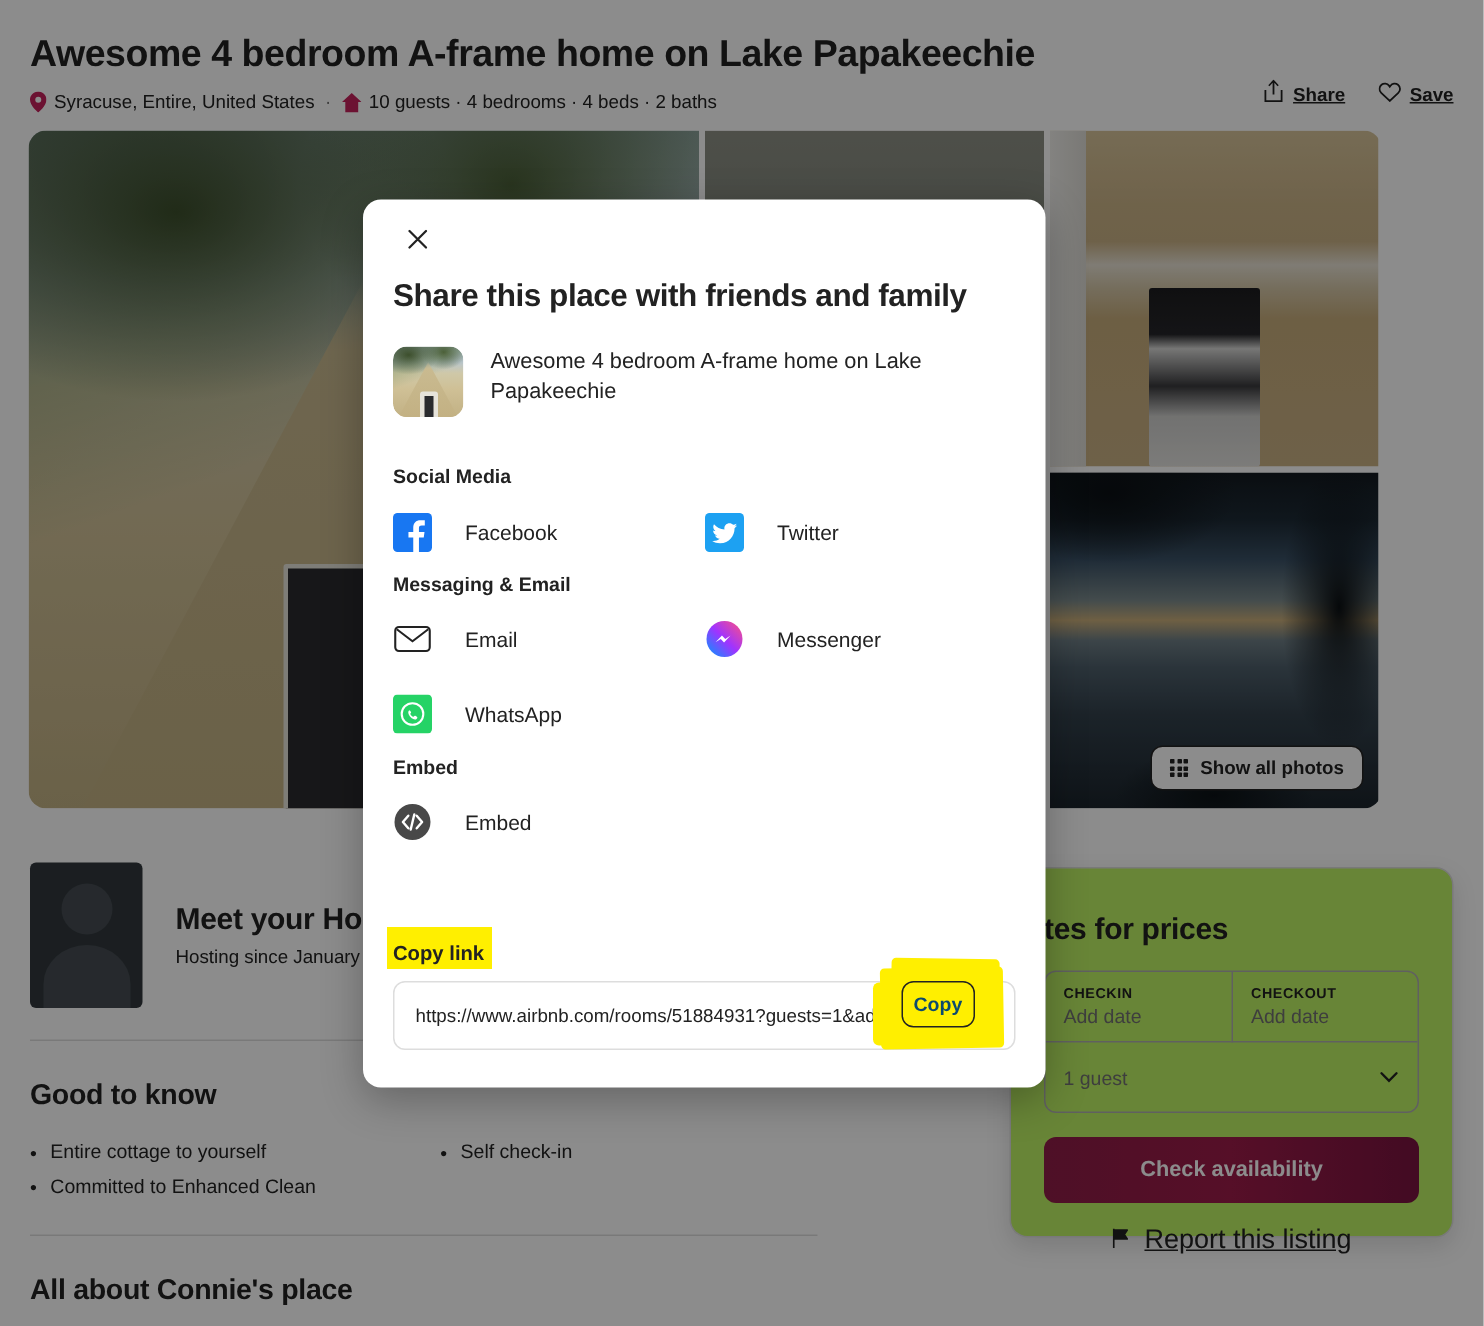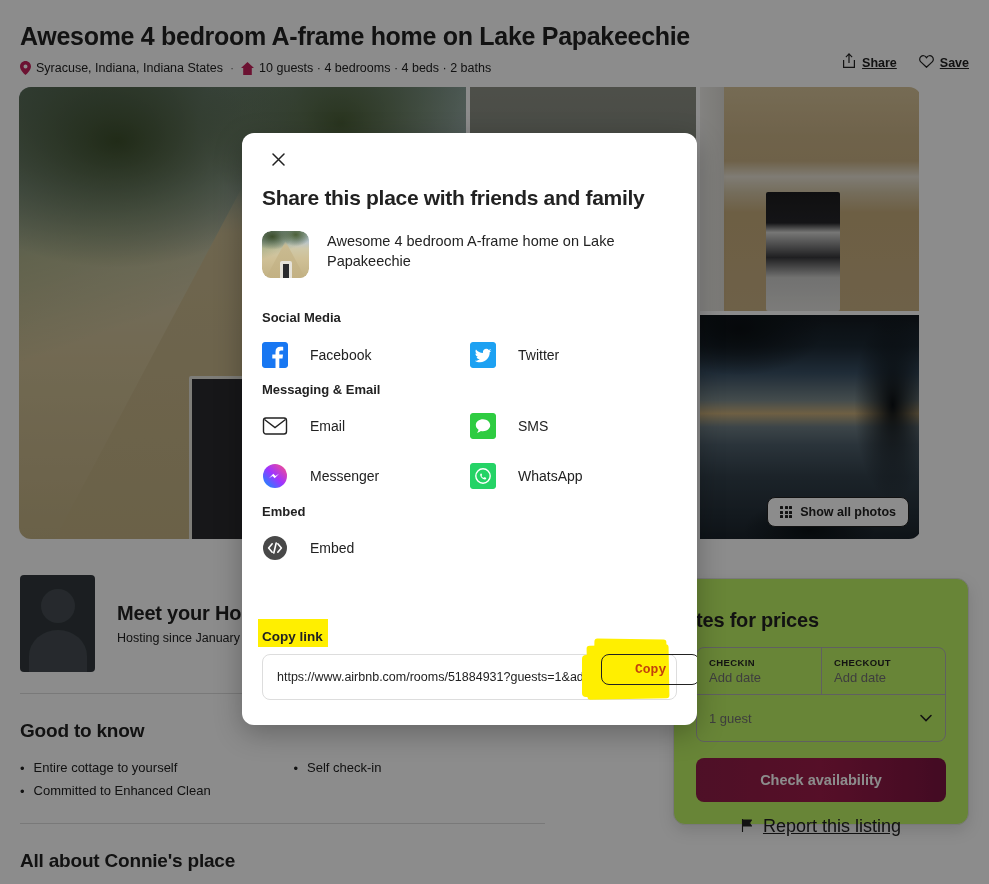--- a/index.html
+++ b/index.html
@@ -413,26 +413,26 @@
     overflow: hidden;
     border: none;
     outline: none;
     background: transparent;
     font-family: "Liberation Sans", sans-serif;
   }
   .copy-btn {
     border: 1px solid #222;
     background: transparent;
     border-radius: 8px;
-    padding: 7px 33px;
+    padding: 7px 7px;
     font-size: 13px;
     font-weight: 600;
-    color: #c2410c;
+    color: #0c4a6e;
     cursor: pointer;
-    font-family: Liberation Mono, monospace;
+    font-family: Liberation Sans, sans-serif;
     position: relative;
     z-index: 3;
   }
 
   
   .marker-box {
     position: absolute;
     background: #ffef00;
     z-index: 1;
   }
@@ -453,21 +453,21 @@
 <div id="page">
 
   <div class="listing-title">Awesome 4 bedroom A-frame home on Lake Papakeechie</div>
 
   <div class="subline">
     <span class="pin-icon">
       <svg width="11" height="14" viewBox="0 0 11 14">
           <path d="M5.5 0C2.46 0 0 2.46 0 5.5 0 9.6 5.5 14 5.5 14S11 9.6 11 5.5C11 2.46 8.54 0 5.5 0zm0 7.5a2 2 0 110-4 2 2 0 010 4z" fill="#C5225B"></path>
         </svg>
     </span>
-    <span>Syracuse, Indiana, Indiana States</span>
+    <span>Syracuse, Entire, United States</span>
     <span class="dotsep">·</span>
     <span class="house-icon">
       <svg width="13" height="13" viewBox="0 0 13 13">
           <path d="M6.5 0L13 6H10.8v7H2.2V6H0L6.5 0z" fill="#C5225B"></path>
         </svg>
     </span>
     <span>10 guests · 4 bedrooms · 4 beds · 2 baths</span>
   </div>
 
   <div class="header-actions">
@@ -638,29 +638,20 @@
       <span class="oi">
         <svg class="chip" viewBox="0 0 26 26">
             <rect x="1.5" y="5" width="23" height="16" rx="2.5" fill="none" stroke="#222" stroke-width="1.4"></rect>
             <path d="M2.5 6.5L13 14.5 23.5 6.5" fill="none" stroke="#222" stroke-width="1.4"></path>
           </svg>
       </span>
       <span class="olbl">Email</span>
     </div>
     <div class="share-opt">
       <span class="oi">
-        <svg class="chip chip-sq" viewBox="0 0 26 26">
-            <rect width="26" height="26" rx="2" fill="#2ECC41"></rect>
-            <path d="M13 6.2c-4 0-7.2 2.6-7.2 5.9 0 1.9 1.1 3.6 2.8 4.7-.2 1-.8 2.2-1.6 3 1.6-.4 3-1.1 3.9-1.8.7.2 1.4.2 2.1.2 4 0 7.2-2.6 7.2-5.9s-3.2-6.1-7.2-6.1z" fill="#fff"></path>
-          </svg>
-      </span>
-      <span class="olbl">SMS</span>
-    </div>
-    <div class="share-opt">
-      <span class="oi">
         <svg class="chip" viewBox="0 0 26 26">
           <defs>
               <linearGradient id="msgr" x1="0" y1="1" x2="1" y2="0">
             <stop offset="0%" stop-color="#0099FF"></stop>
                 <stop offset="50%" stop-color="#A033FF"></stop>
                 <stop offset="100%" stop-color="#FF5280"></stop>
           </linearGradient>
             </defs>
           <circle cx="13" cy="13" r="12" fill="url(#msgr)"></circle>
           <path d="M7 15.2l4.3-4.5 2.2 2.3 3.5-2.3-4.3 4.6-2.2-2.3L7 15.2z" fill="#fff"></path>

